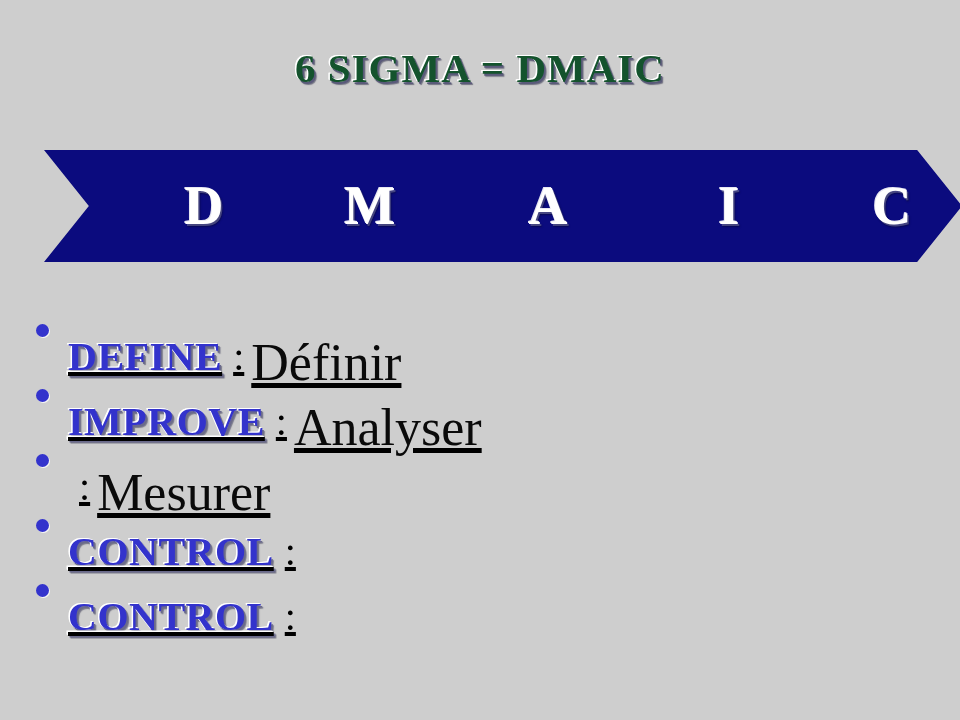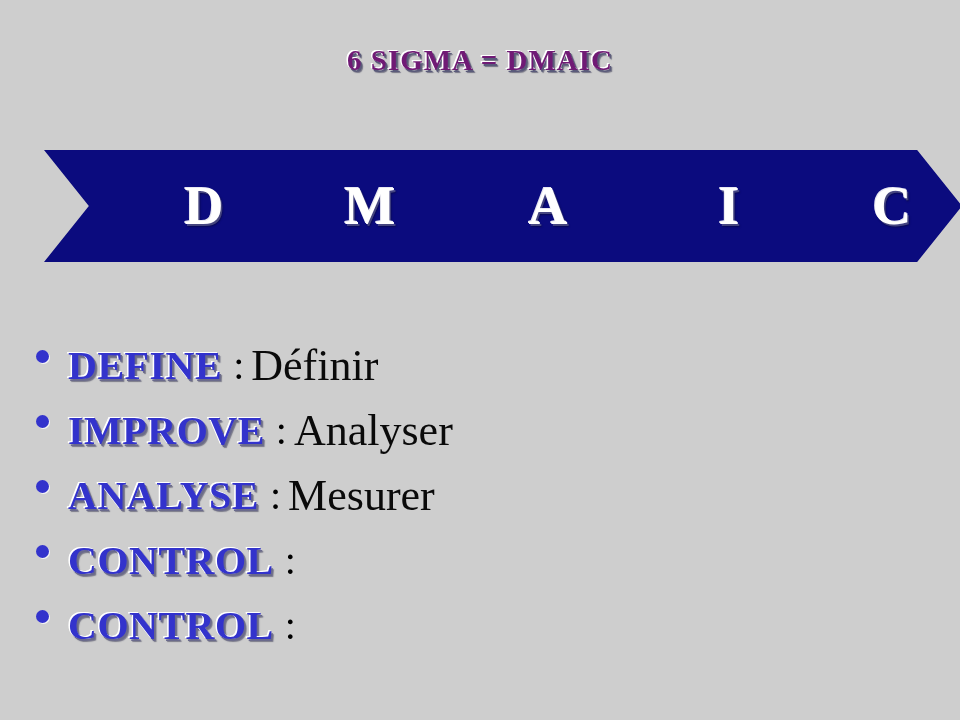--- a/index.html
+++ b/index.html
@@ -22,23 +22,23 @@
 
   
   #title {
     position: absolute;
     left: 0;
     top: 44px;
     width: 960px;
     text-align: center;
     font-family: "Liberation Serif", serif;
     font-weight: bold;
-    font-size: 29px;
+    font-size: 41px;
     letter-spacing: 1px;
-    color: #701a75;
+    color: #14532d;
     text-shadow:
        -1.5px -1.5px 0 #ffffff,
        -1px -1px 0 #ffffff,
         1.5px  1.5px 0 #5a5a7a,
         2.5px  2.5px 1px rgba(40,40,70,0.55);
     white-space: nowrap;
   }
 
   
   #chevron-band {
@@ -82,22 +82,23 @@
 
   
   #bullet-list {
     position: absolute;
     left: 36px;
     top: 333px;
     width: 900px;
   }
   .bullet-row {
     display: flex;
-    align-items: center;
+    align-items: flex-start;
     height: 65px;
+    text-decoration: underline;
   }
   .bullet-dot {
     width: 13px;
     height: 13px;
     border-radius: 50%;
     background: #3333cc;
     margin-right: 19px;
     flex: 0 0 auto;
     position: relative;
     top: -9px;
@@ -118,21 +119,21 @@
   }
   .sep {
     font-family: "Liberation Serif", serif;
     font-size: 40px;
     color: #000000;
     padding: 0 7px 0 11px;
     white-space: nowrap;
   }
   .translation {
     font-family: "Liberation Serif", serif;
-    font-size: 44px;
+    font-size: 52px;
     color: #0a0a0a;
     white-space: nowrap;
   }
 </style>
 </head>
 <body>
 
 <div id="slide">
 
   <div id="title">6 SIGMA = DMAIC</div>
@@ -166,21 +167,20 @@
 
     <div class="bullet-row">
       <span class="bullet-dot"></span>
       <span class="term">IMPROVE</span>
       <span class="sep">:</span>
       <span class="translation">Analyser</span>
     </div>
 
     <div class="bullet-row">
       <span class="bullet-dot"></span>
-      <span class="term">ANALYSE</span>
       <span class="sep">:</span>
       <span class="translation">Mesurer</span>
     </div>
 
     <div class="bullet-row">
       <span class="bullet-dot"></span>
       <span class="term">CONTROL</span>
       <span class="sep">:</span>
     </div>
 

